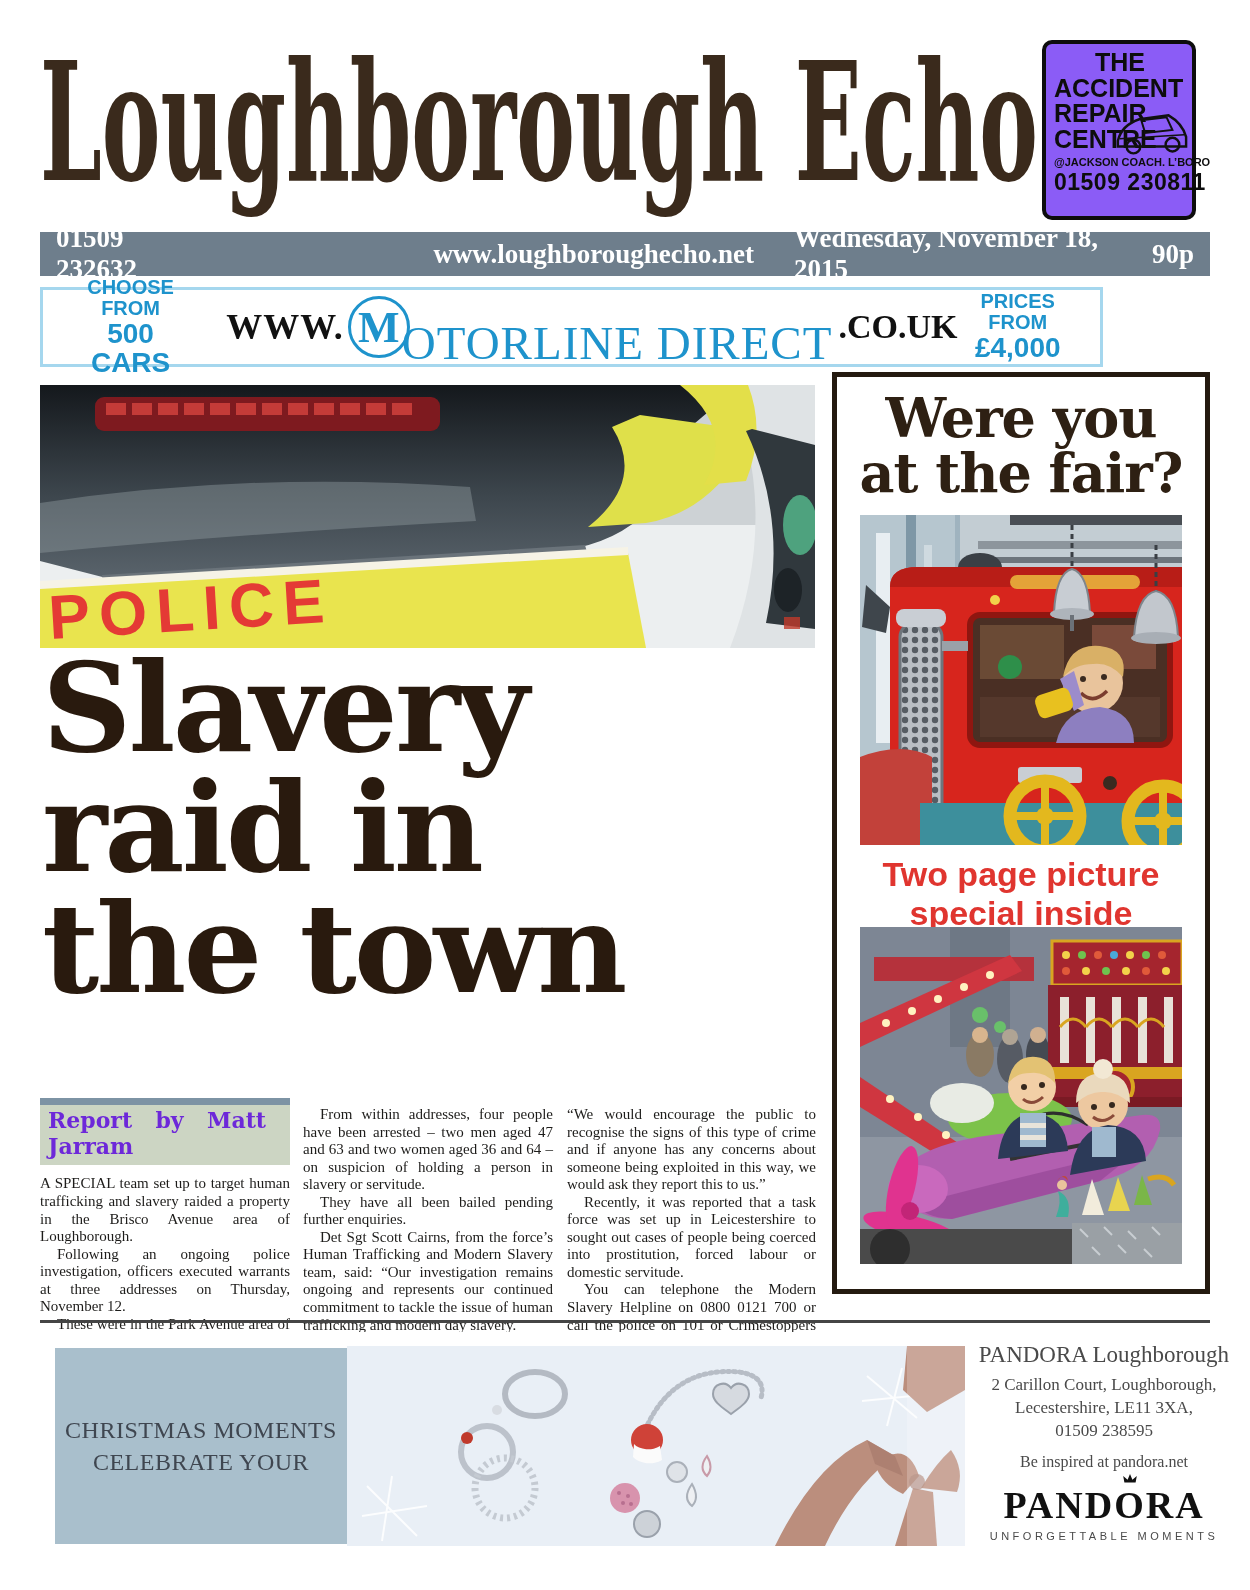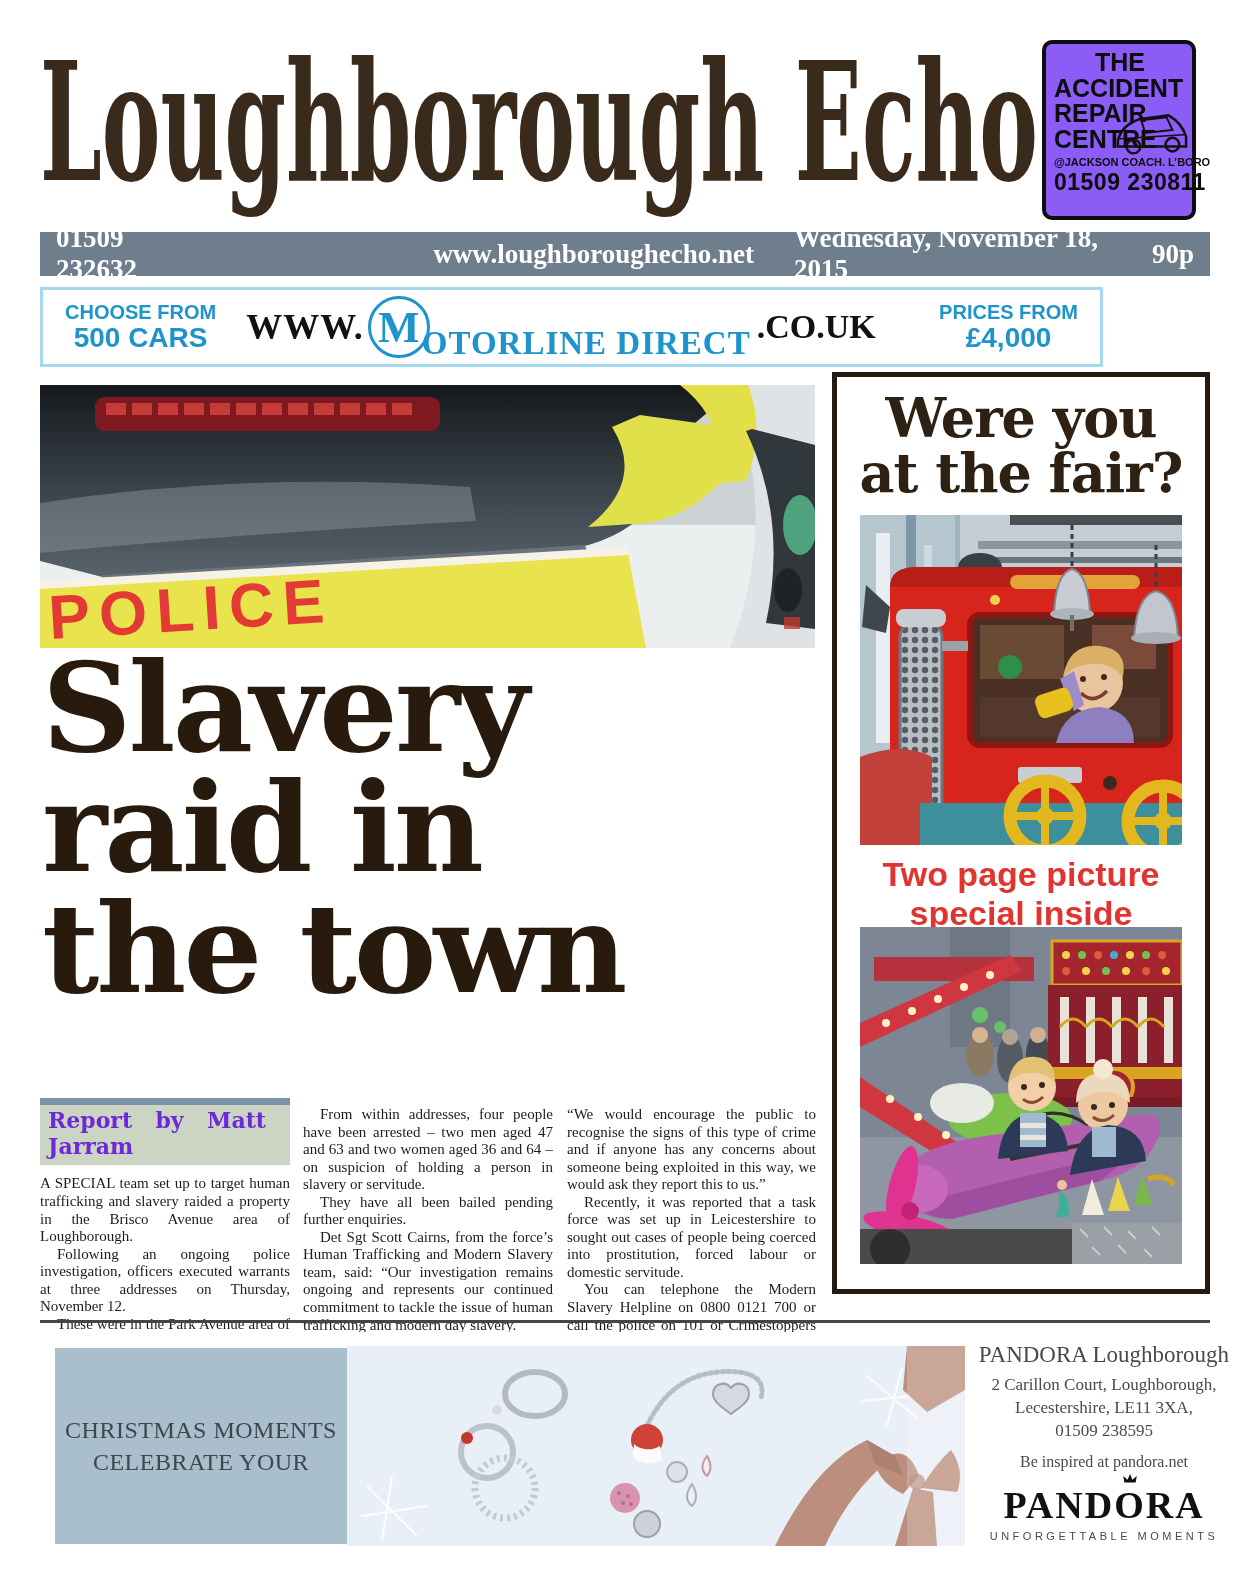--- a/index.html
+++ b/index.html
@@ -31,21 +31,21 @@
              box-sizing:border-box;display:flex;align-items:center;color:#1e93cc;justify-content:center;}
   .ml-side{font-family:"Liberation Sans",sans-serif;font-weight:bold;text-align:center;line-height:1.05;}
   .ml-side.left{margin-left:22px;}
   .ml-side.right{margin-left:auto;margin-right:22px;}
   .ml-side .s1{font-size:20px;}
   .ml-side .s2{font-size:28px;}
   .ml-center{display:flex;align-items:center;margin-left:30px;font-family:"Liberation Serif",serif;}
   .ml-www{color:#111;font-weight:bold;font-size:36px;letter-spacing:1px;}
   .ml-mcircle{width:56px;height:56px;border:3px solid #1e93cc;border-radius:50%;display:flex;
               align-items:center;justify-content:center;font-weight:bold;font-size:44px;margin:0 -8px 0 4px;}
-  .ml-brand{font-weight:bold;font-size:33px;letter-spacing:1px;white-space:nowrap;margin-top:32px;}
+  .ml-brand{font-weight:normal;font-size:47px;letter-spacing:1px;white-space:nowrap;margin-top:32px;}
   .ml-suffix{color:#111;font-weight:bold;font-size:34px;margin-left:6px;}
 
   
   .police{left:40px;top:385px;width:775px;height:263px;}
 
   
   .headline{left:42px;top:648px;width:790px;font-family:"DejaVu Serif",serif;font-weight:bold;
             color:#291a0e;font-size:124px;line-height:0.97;letter-spacing:-3px;}
 
   

